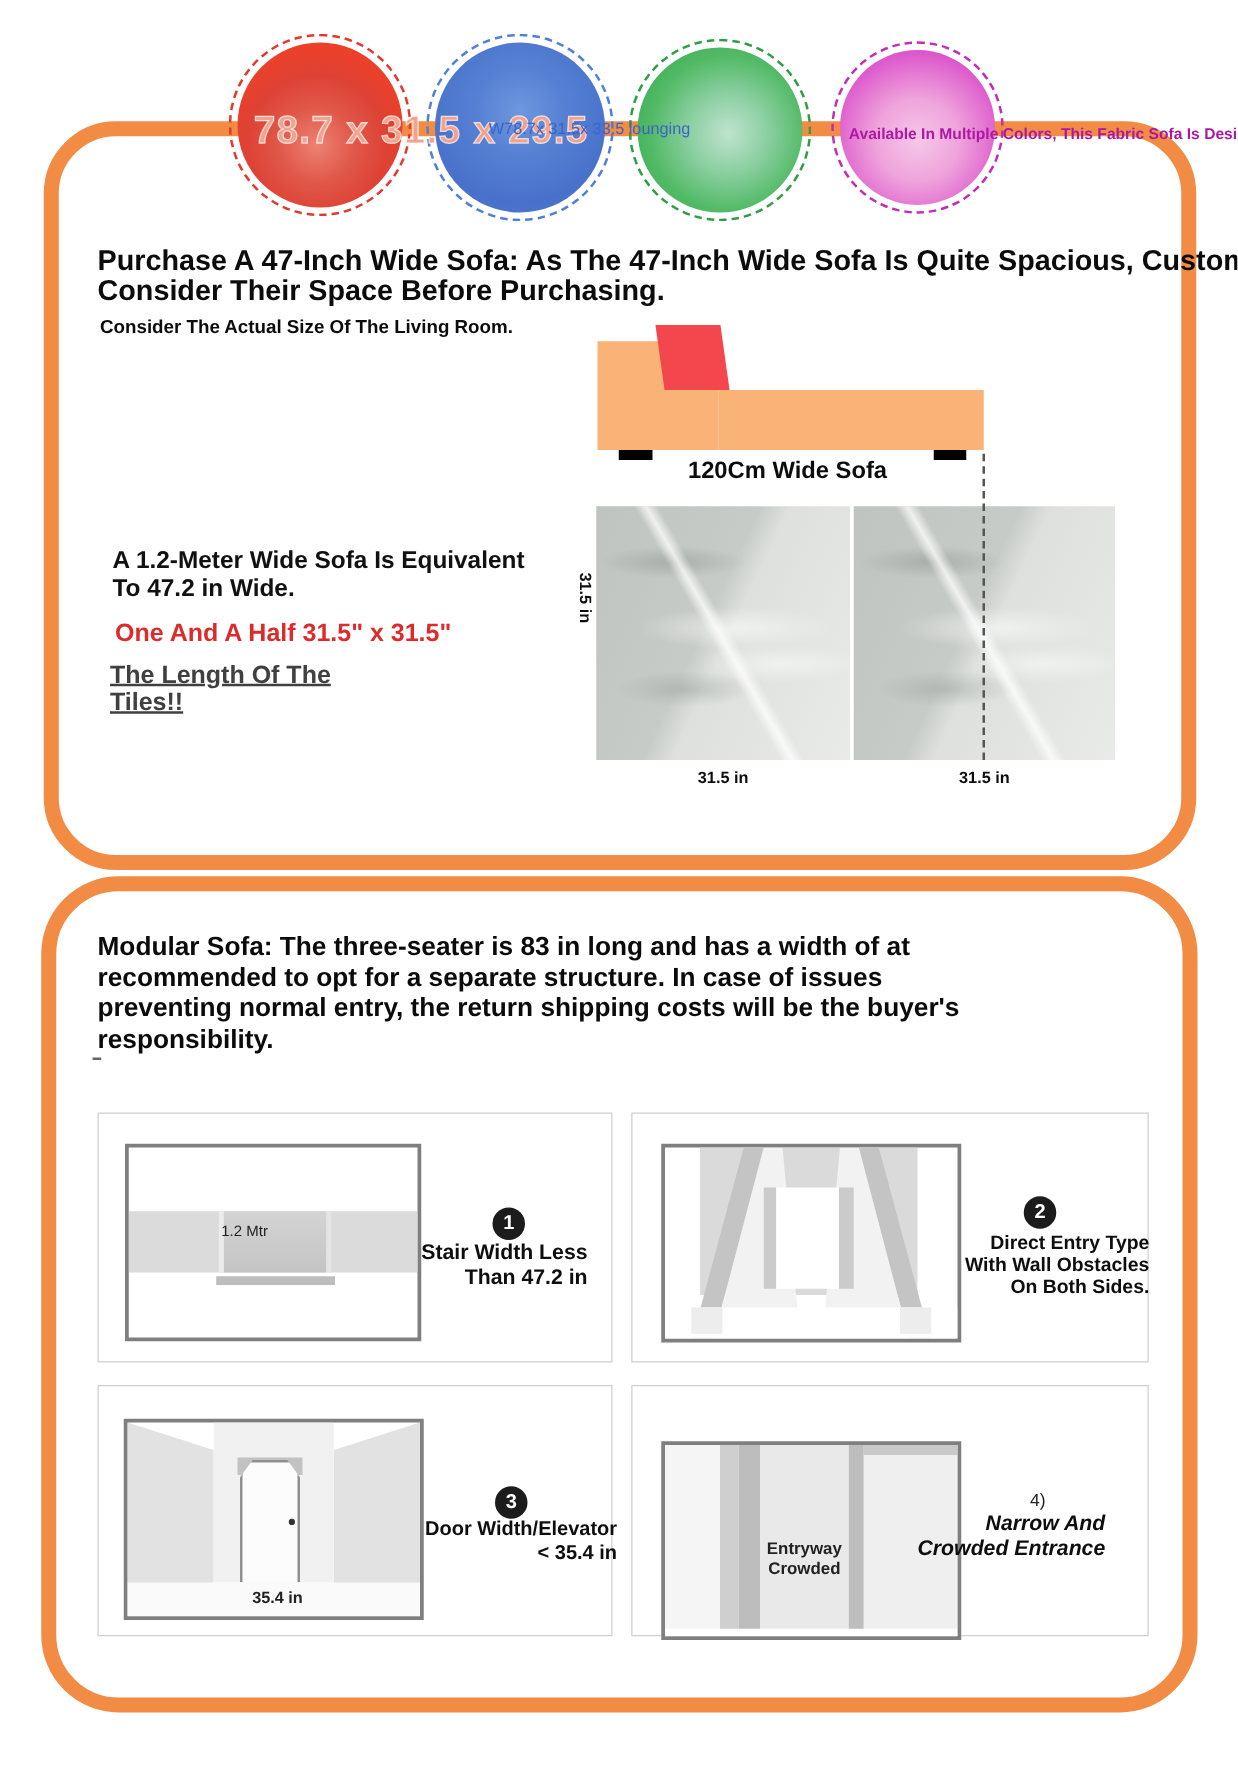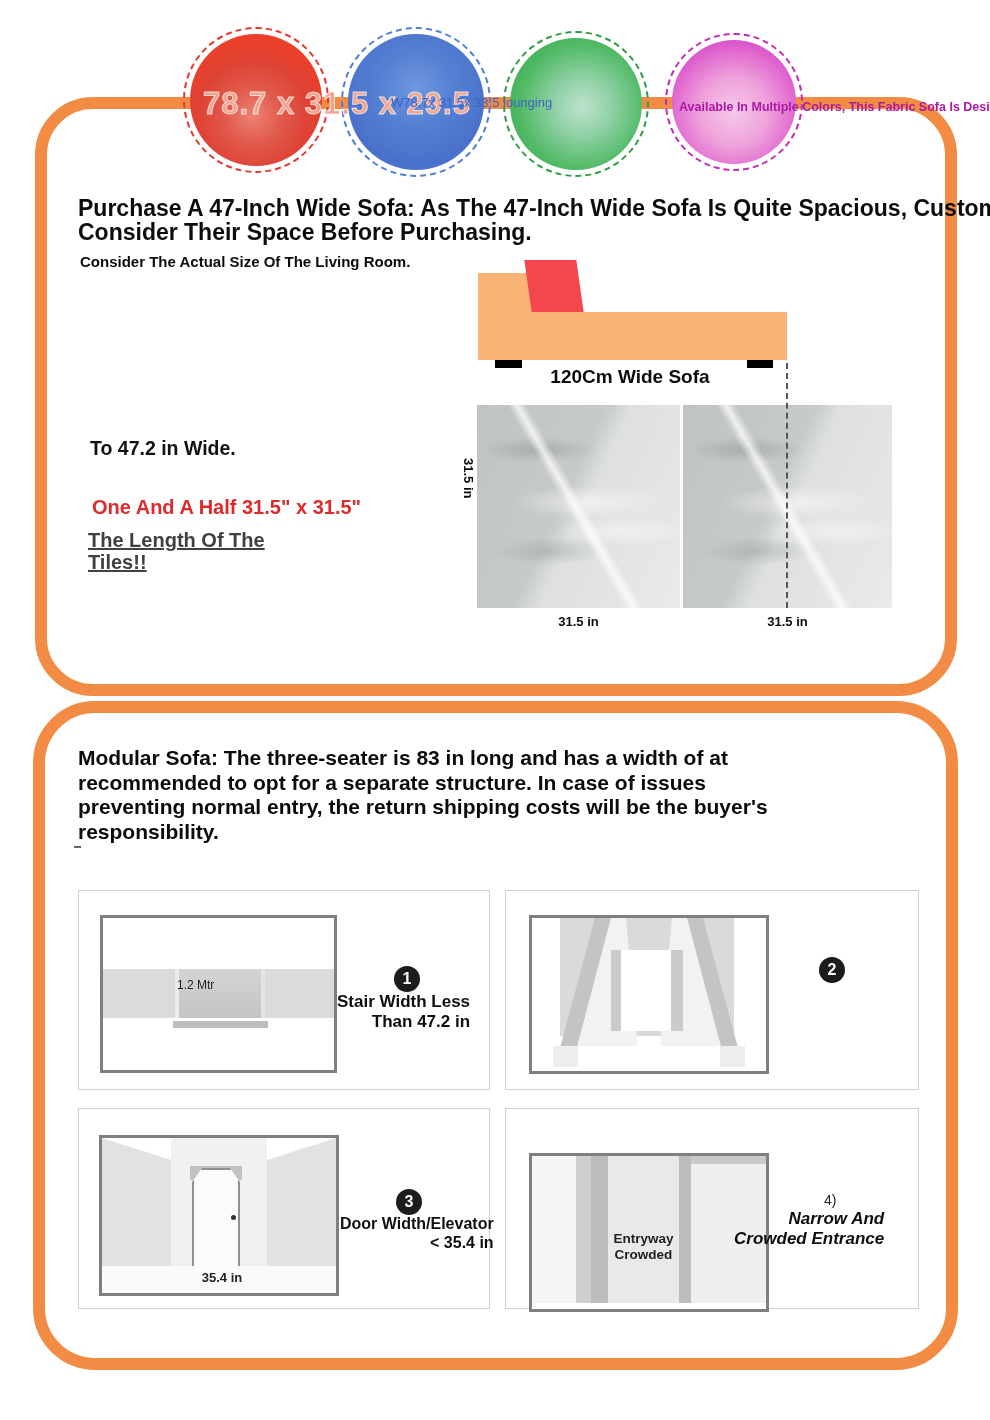--- a/index.html
+++ b/index.html
@@ -189,20 +189,21 @@
   <div id="sofa-label" class="abs">120Cm Wide Sofa</div>
   <div id="dashline" class="abs"></div>
 
   <div id="tile1" class="tile"></div>
   <div id="tile2" class="tile"></div>
   <div id="tile-side-label" class="abs">31.5 in</div>
   <div id="tile1-label" class="abs tile-bottom-label">31.5 in</div>
   <div id="tile2-label" class="abs tile-bottom-label">31.5 in</div>
 
   <div id="equiv" class="abs">
+    <div>A 1.2-Meter Wide Sofa Is Equivalent</div>
     <div>To 47.2 in Wide.</div>
   </div>
   <div id="half" class="abs">One And A Half 31.5" x 31.5"</div>
   <div id="tilestext" class="abs">
     <div>The Length Of The</div>
     <div>Tiles!!</div>
   </div>
 
   <div id="modpara" class="abs">
     <div>Modular Sofa: The three-seater is 83 in long and has a width of at</div>
@@ -235,20 +236,25 @@
       <div class="wedgeR"></div>
       <div class="legL"></div>
       <div class="legR"></div>
       <div class="opening"></div>
       <div class="floor"></div>
       <div class="footL"></div>
       <div class="footR"></div>
     </div>
   </div>
   <div id="badge2" class="badge">2</div>
+  <div id="cap2" class="caption">
+    <div>Direct Entry Type</div>
+    <div>With Wall Obstacles</div>
+    <div>On Both Sides.</div>
+  </div>
 
   <div id="panel3" class="panel">
     <div id="fig3" class="figure">
       <div class="backwall"></div>
       <div class="wallL"></div>
       <div class="wallR"></div>
       <div class="floor"></div>
       <div class="lintel"></div>
       <div class="door"></div>
       <div class="handle"></div>

